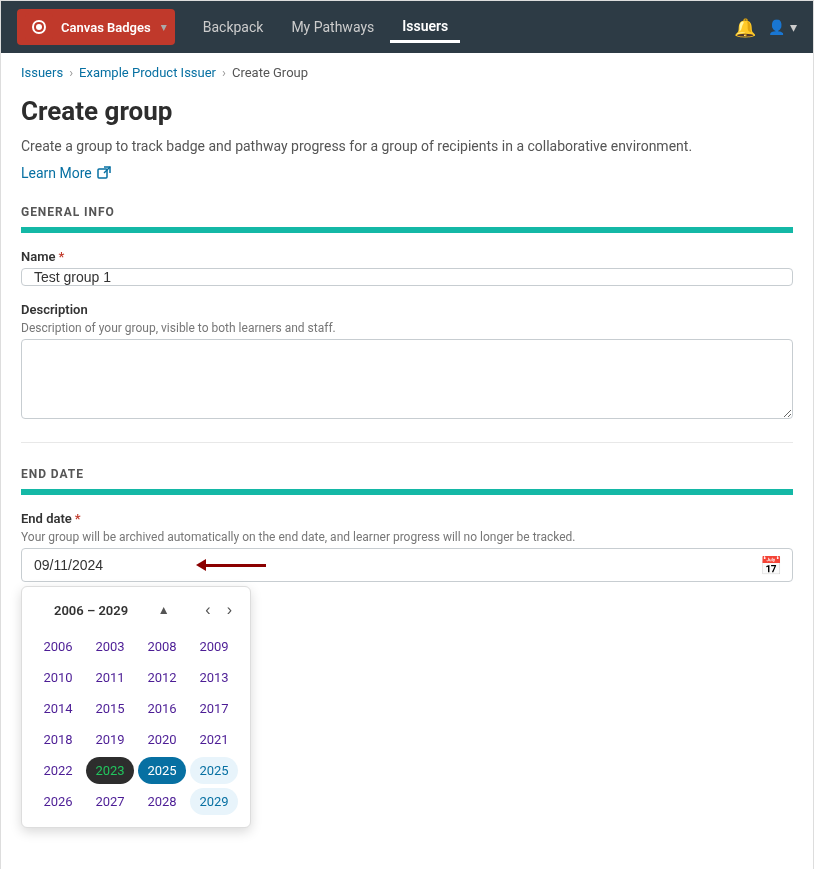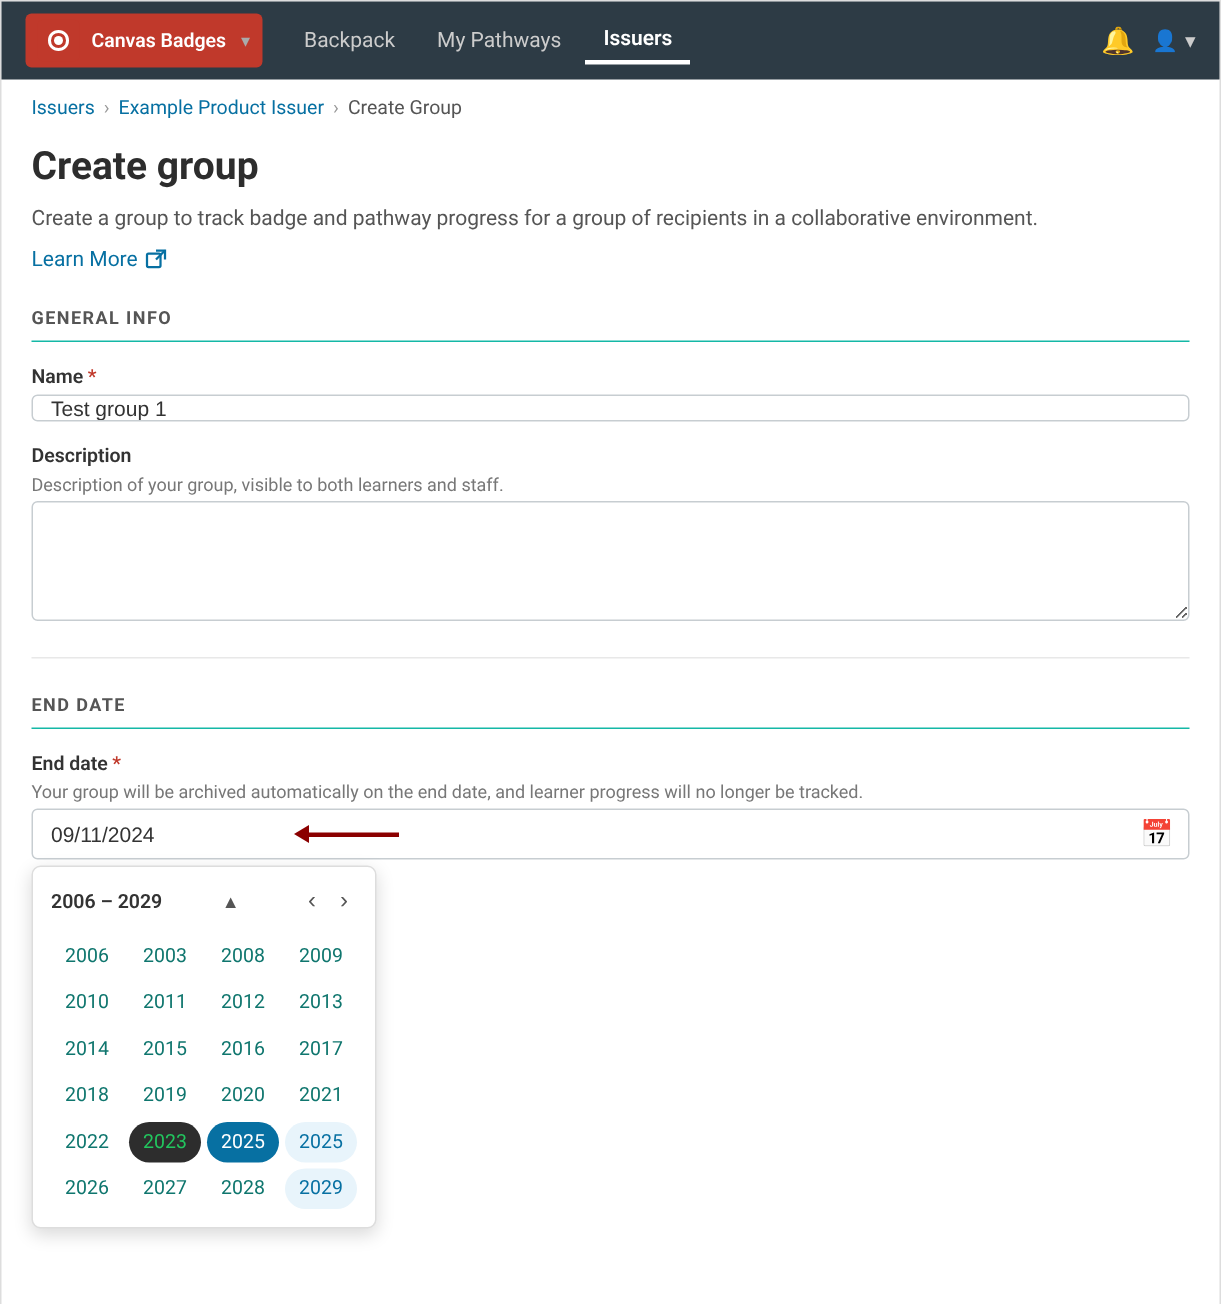--- a/index.html
+++ b/index.html
@@ -68,21 +68,21 @@
       color: #0770a2; font-size: 14px; text-decoration: none; cursor: pointer; justify-content: center;
     }
     .learn-more-link svg { width: 16px; height: 16px; }
 
     
     .section { margin-top: 24px; }
     .section-header {
       font-size: 12px; font-weight: 700; letter-spacing: 0.08em;
       color: #555; text-transform: uppercase;
       padding-bottom: 8px;
-      border-bottom: 1px solid #14b8a6;
+      border-bottom: 6px solid #14b8a6;
       margin-bottom: 16px;
     }
 
     
     .field-group { margin-bottom: 16px; }
     .field-label {
       font-size: 13px; font-weight: 600; color: #333;
       margin-bottom: 4px; display: flex; align-items: center; gap: 3px;
     }
     .required-star { color: #c0392b; }
@@ -126,33 +126,34 @@
     .calendar-picker {
       background: white; border: 1px solid #ddd; border-radius: 6px;
       box-shadow: 0 4px 12px rgba(0,0,0,0.15);
       width: 230px; padding: 12px;
       margin-top: 4px;
       position: relative; z-index: 100;
     }
     .cal-header {
       display: flex; align-items: center; justify-content: space-between;
       margin-bottom: 12px;
+      margin-left: 20px;
     }
     .cal-range { font-size: 13px; font-weight: 600; color: #333; cursor: pointer; }
     .cal-nav { display: flex; gap: 4px; }
     .cal-nav-btn {
       border: none; background: none; cursor: pointer;
       font-size: 16px; color: #555; padding: 2px 6px; border-radius: 3px;
     }
     .cal-grid {
       display: grid; grid-template-columns: repeat(4, 1fr); gap: 4px;
     }
     .cal-year {
       text-align: center; padding: 6px 4px;
-      font-size: 13px; color: #0f766e; cursor: pointer; border-radius: 20px;
+      font-size: 13px; color: #4c1d95; cursor: pointer; border-radius: 20px;
     }
     .cal-year.selected-current {
       background: #2d2d2d; color: #22c55e; border-radius: 20px;
     }
     .cal-year.selected-active {
       background: #0770a2; color: white; border-radius: 20px;
     }
     .cal-year.selected-range {
       background: #e8f4fb; color: #0770a2; border-radius: 20px;
     }

